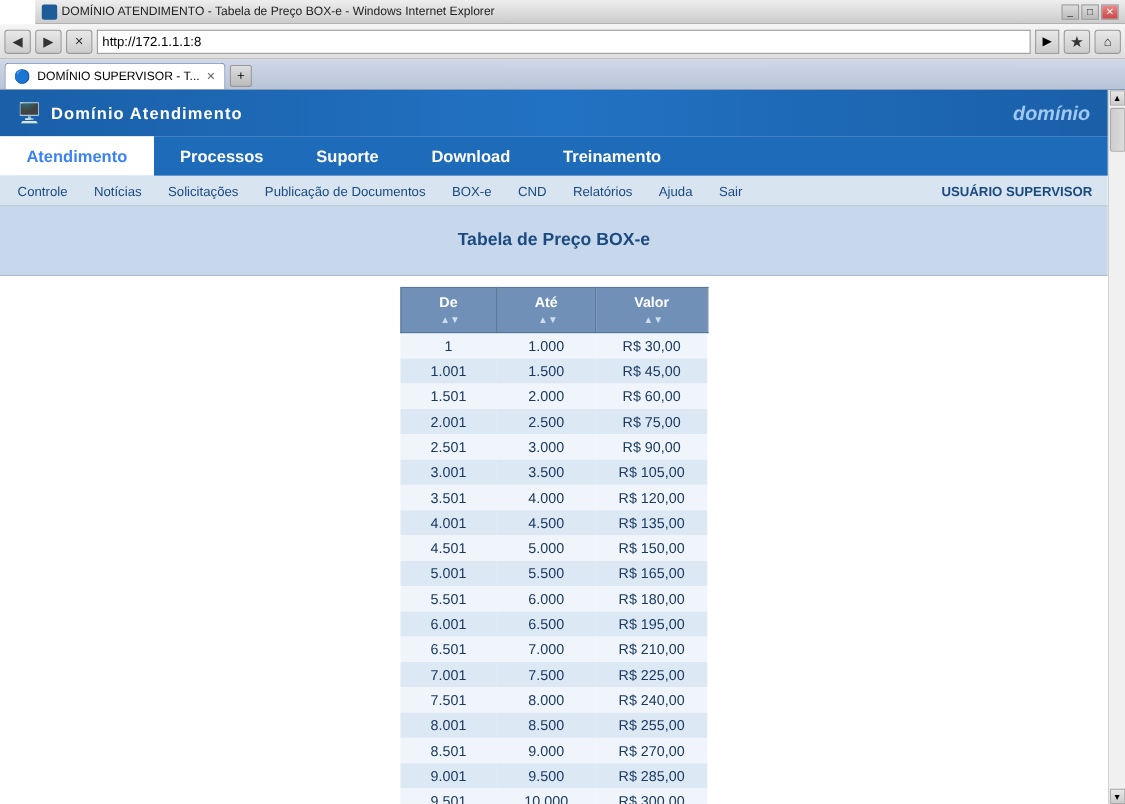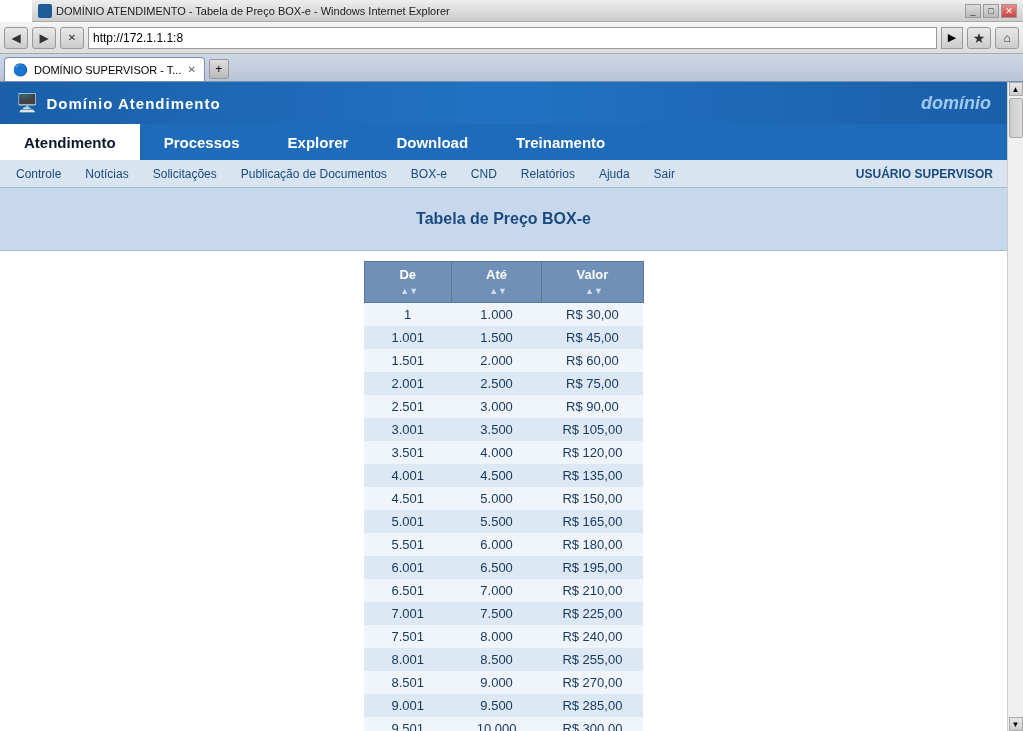--- a/index.html
+++ b/index.html
@@ -176,21 +176,21 @@
       padding: 0 24px;
       display: flex; align-items: center;
       color: #fff;
       font-size: 15px;
       font-weight: bold;
       cursor: pointer;
       white-space: nowrap;
     }
     .main-nav-item.active {
       background: #fff;
-      color: #0f172a;
+      color: #3b82f6;
     }
 
     
     .sub-nav {
       background: #d8e4f0;
       height: 28px;
       display: flex;
       align-items: center;
       padding: 0 4px;
       border-bottom: 1px solid #aabbd0;
@@ -307,21 +307,21 @@
     </div>
 
     <div class="main-nav">
       <div class="main-nav-item active">
         <span>Atendimento</span>
       </div>
       <div class="main-nav-item">
         <span>Processos</span>
       </div>
       <div class="main-nav-item">
-        <span>Explorer</span>
+        <span>Suporte</span>
       </div>
       <div class="main-nav-item">
         <span>Download</span>
       </div>
       <div class="main-nav-item">
         <span>Treinamento</span>
       </div>
     </div>
 
     <div class="sub-nav">

